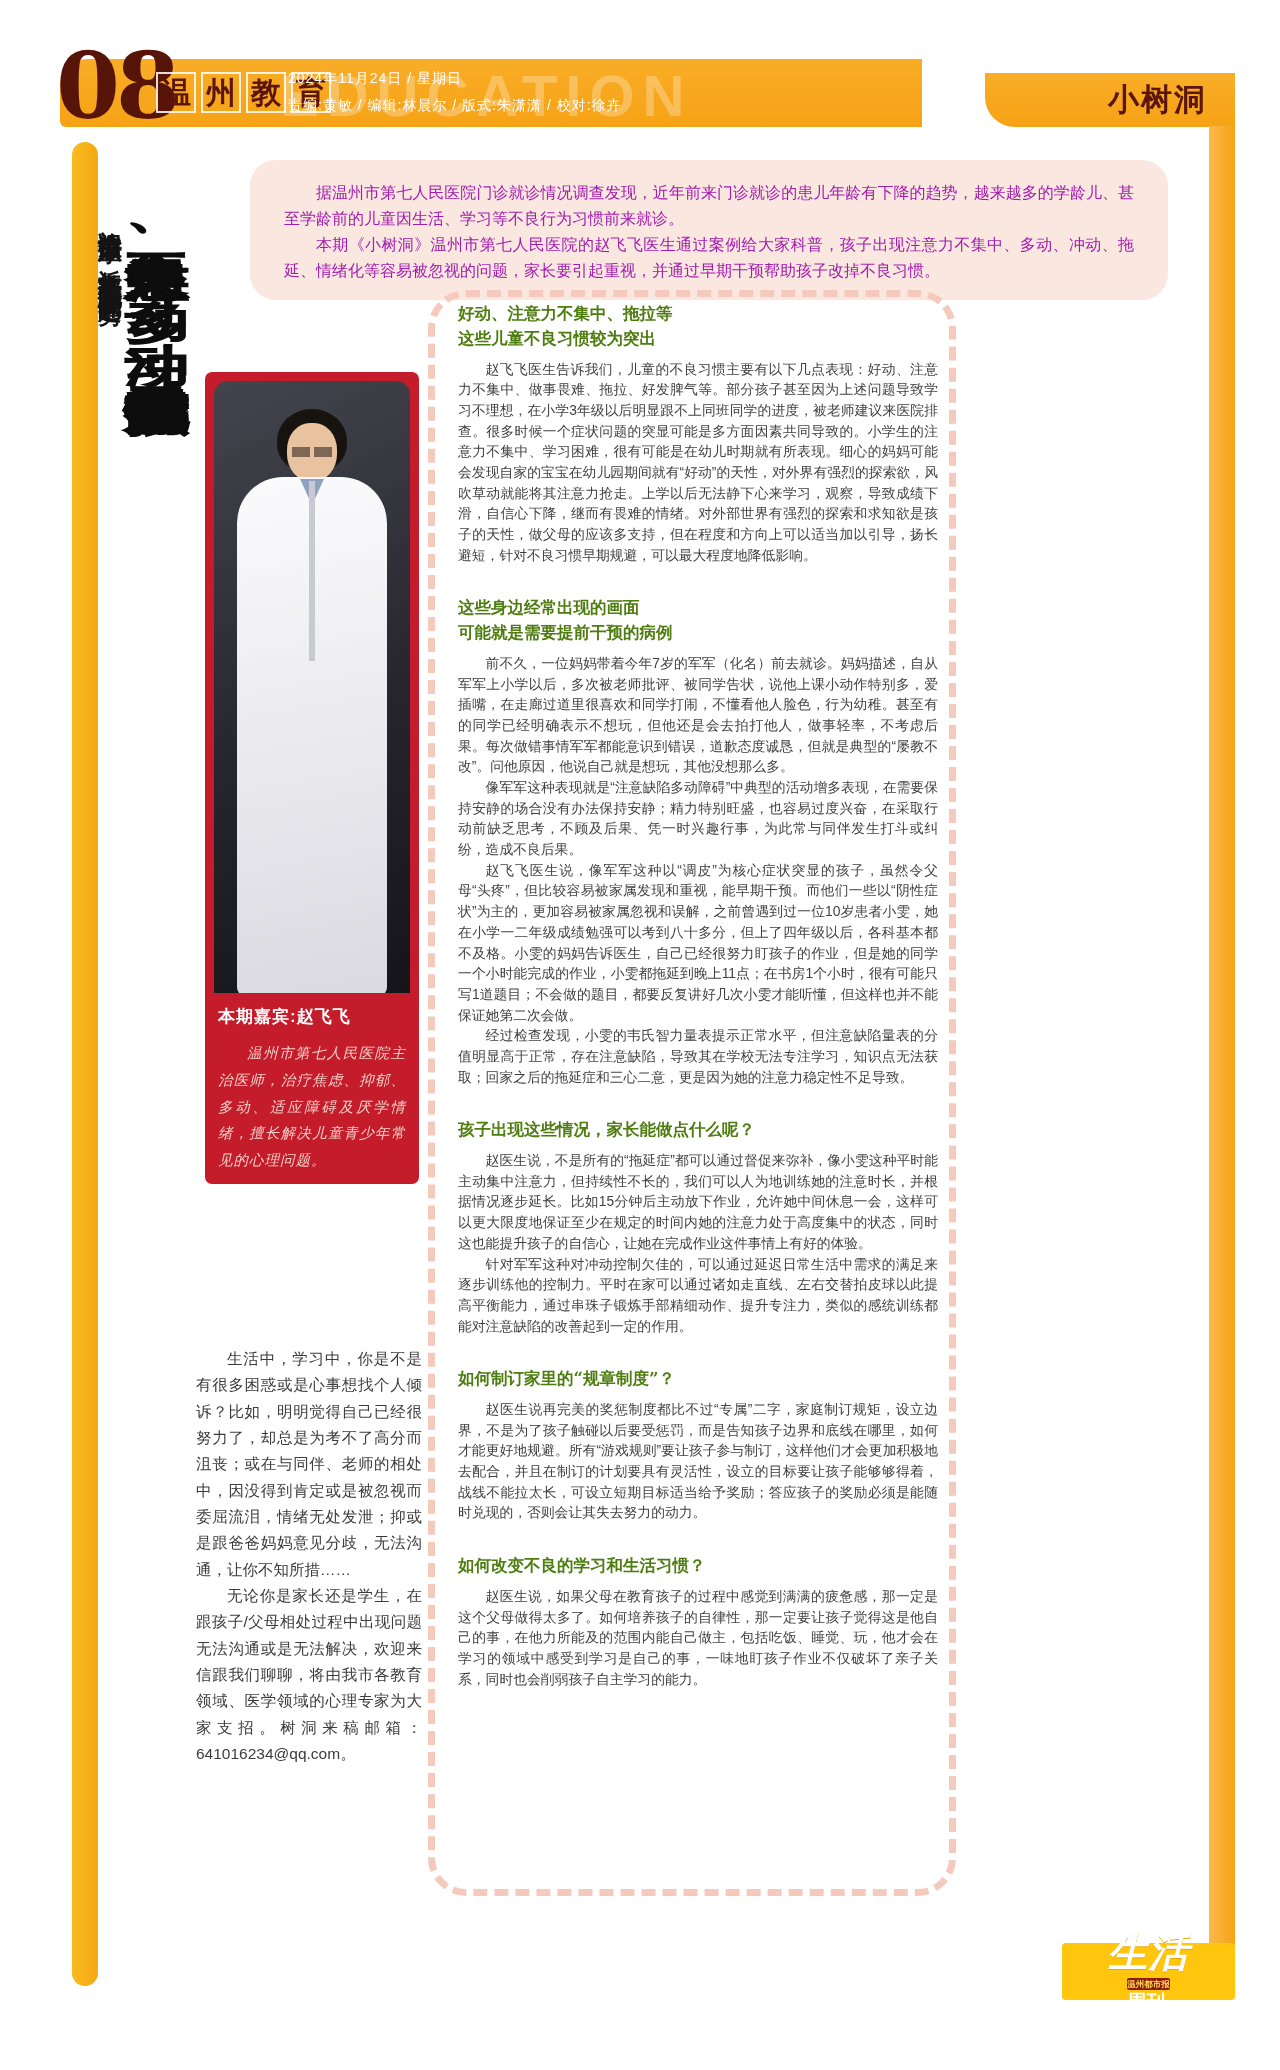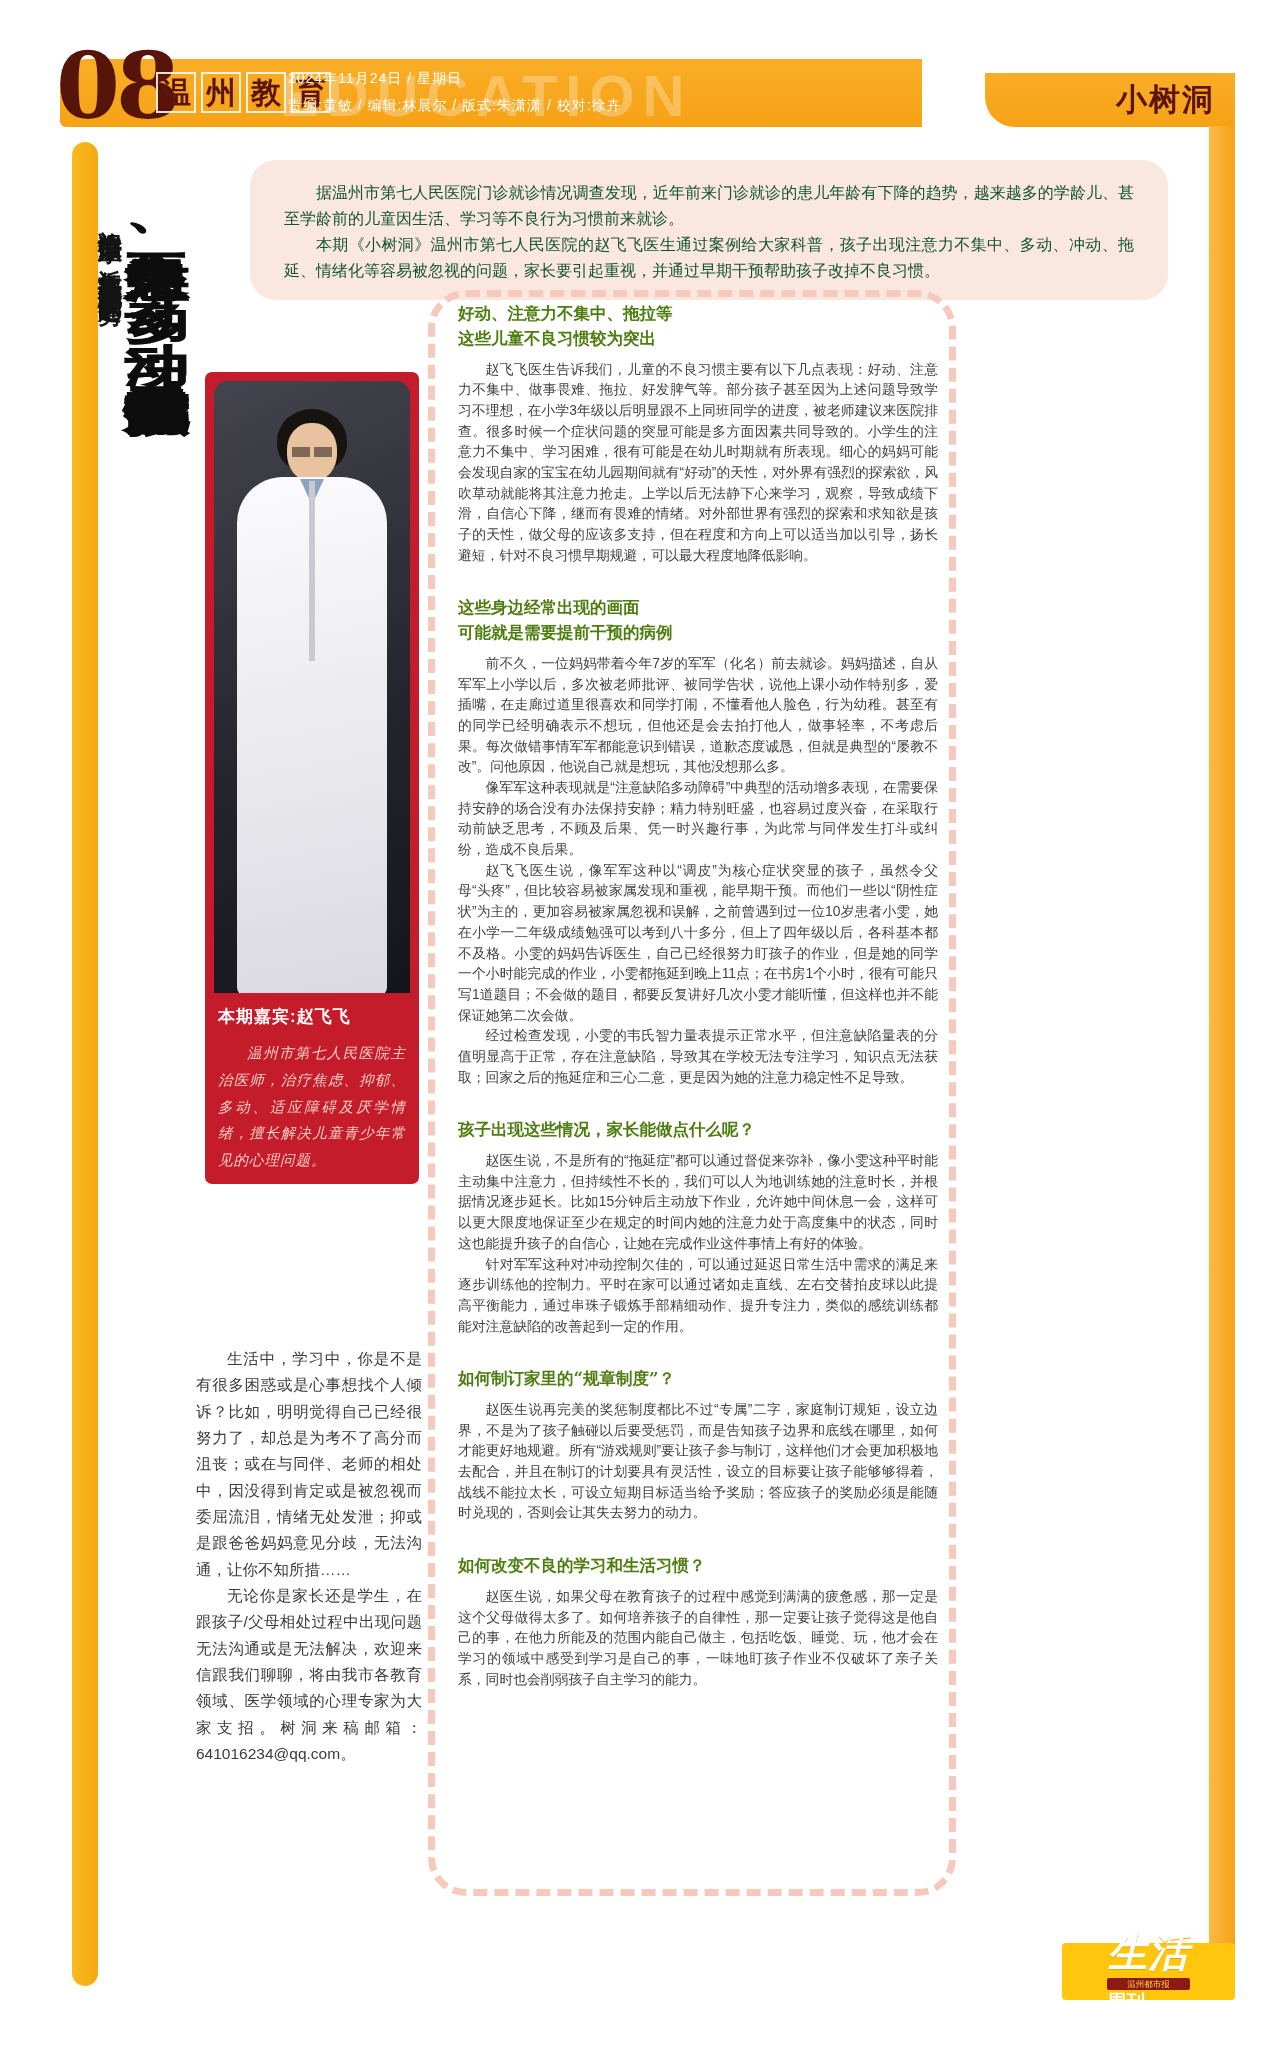--- a/index.html
+++ b/index.html
@@ -14,33 +14,33 @@
   .brand{position:absolute;left:156px;top:72px;display:flex;gap:5px;}
   .brand .char-box{display:inline-block;border:2px solid rgba(255,255,255,.85);
     color:#5b150c;font-weight:bold;font-size:30px;line-height:1.1;padding:2px 3px;
     font-family:"DejaVu Serif",serif;}
   .watermark{position:absolute;left:280px;top:62px;font-size:58px;font-weight:bold;
     color:rgba(255,255,255,.28);letter-spacing:8px;white-space:nowrap;}
   .dateline{position:absolute;left:288px;top:70px;color:#ffffff;font-size:14px;letter-spacing:1px;}
   .creditsline{position:absolute;left:288px;top:97px;color:#ffffff;font-size:14px;letter-spacing:1px;}
   .treehole-box{position:absolute;left:985px;top:73px;width:250px;height:54px;
     background:linear-gradient(180deg,#f9ad27,#f6a215);border-radius:0 0 0 30px;
-    display:flex;align-items:center;justify-content:flex-end;padding-right:20px;box-sizing:border-box;}
+    display:flex;align-items:center;justify-content:flex-end;padding-right:28px;box-sizing:border-box;}
   .treehole-box span{color:#5b150c;font-size:31px;font-weight:bold;letter-spacing:2px;}
 
   
   .band-left{position:absolute;left:72px;top:142px;width:26px;height:1844px;
     background:linear-gradient(90deg,#f8bb1e,#f5a912);border-radius:14px;}
   .band-right{position:absolute;left:1209px;top:126px;width:26px;height:1874px;
     background:linear-gradient(90deg,#fbb946,#f6a215);border-radius:0 0 8px 8px;}
 
   
   .intro-box{position:absolute;left:250px;top:160px;width:918px;height:140px;
     background:#fae7e0;border-radius:26px;padding:20px 34px;box-sizing:border-box;}
-  .intro-box p{margin:0;font-size:16px;line-height:1.62;color:#14532d;
+  .intro-box p{margin:0;font-size:16px;line-height:1.62;color:#a21caf;
     text-align:justify;text-indent:2em;}
 
   
   .kicker-vert{position:absolute;left:96px;top:212px;width:28px;height:620px;
     writing-mode:vertical-rl;font-size:24px;line-height:28px;font-weight:bold;color:#141414;
     font-family:"DejaVu Serif",serif;letter-spacing:2px;}
   .title-vert{position:absolute;left:122px;top:218px;width:50px;height:1250px;
     writing-mode:vertical-rl;font-size:45px;line-height:50px;font-weight:900;color:#0d0d0d;
     font-family:"DejaVu Serif",serif;transform:scaleX(1.42);transform-origin:left top;
     -webkit-text-stroke:1px #0d0d0d;}
@@ -80,21 +80,21 @@
     text-align:justify;text-indent:2em;}
 
   
   .footer-logo{position:absolute;left:1062px;top:1943px;width:173px;height:57px;
     background:#ffc60d;border-radius:4px;display:flex;align-items:center;
     justify-content:center;gap:6px;box-sizing:border-box;flex-direction:column;}
   .fl-main{color:#ffffff;font-size:40px;font-weight:900;font-style:italic;
     letter-spacing:1px;line-height:1;text-shadow:0 1px 0 #e9a800;}
   .fl-col{display:flex;flex-direction:column;align-items:flex-start;gap:2px;}
   .fl-badge{background:#8b1a12;color:#ffd84d;font-size:8.5px;line-height:1.2;
-    padding:1px 20px;border-radius:2px;white-space:nowrap;}
+    padding:1px 0;border-radius:2px;white-space:nowrap;font-weight:bold;}
   .fl-sub{color:#ffffff;font-size:19px;font-weight:bold;line-height:1;}
 </style>
 </head>
 <body>
 
 <div class="page">
 
   <div class="header-band"></div>
   <div class="page-number">08</div>
   <div class="watermark">EDUCATION</div>

